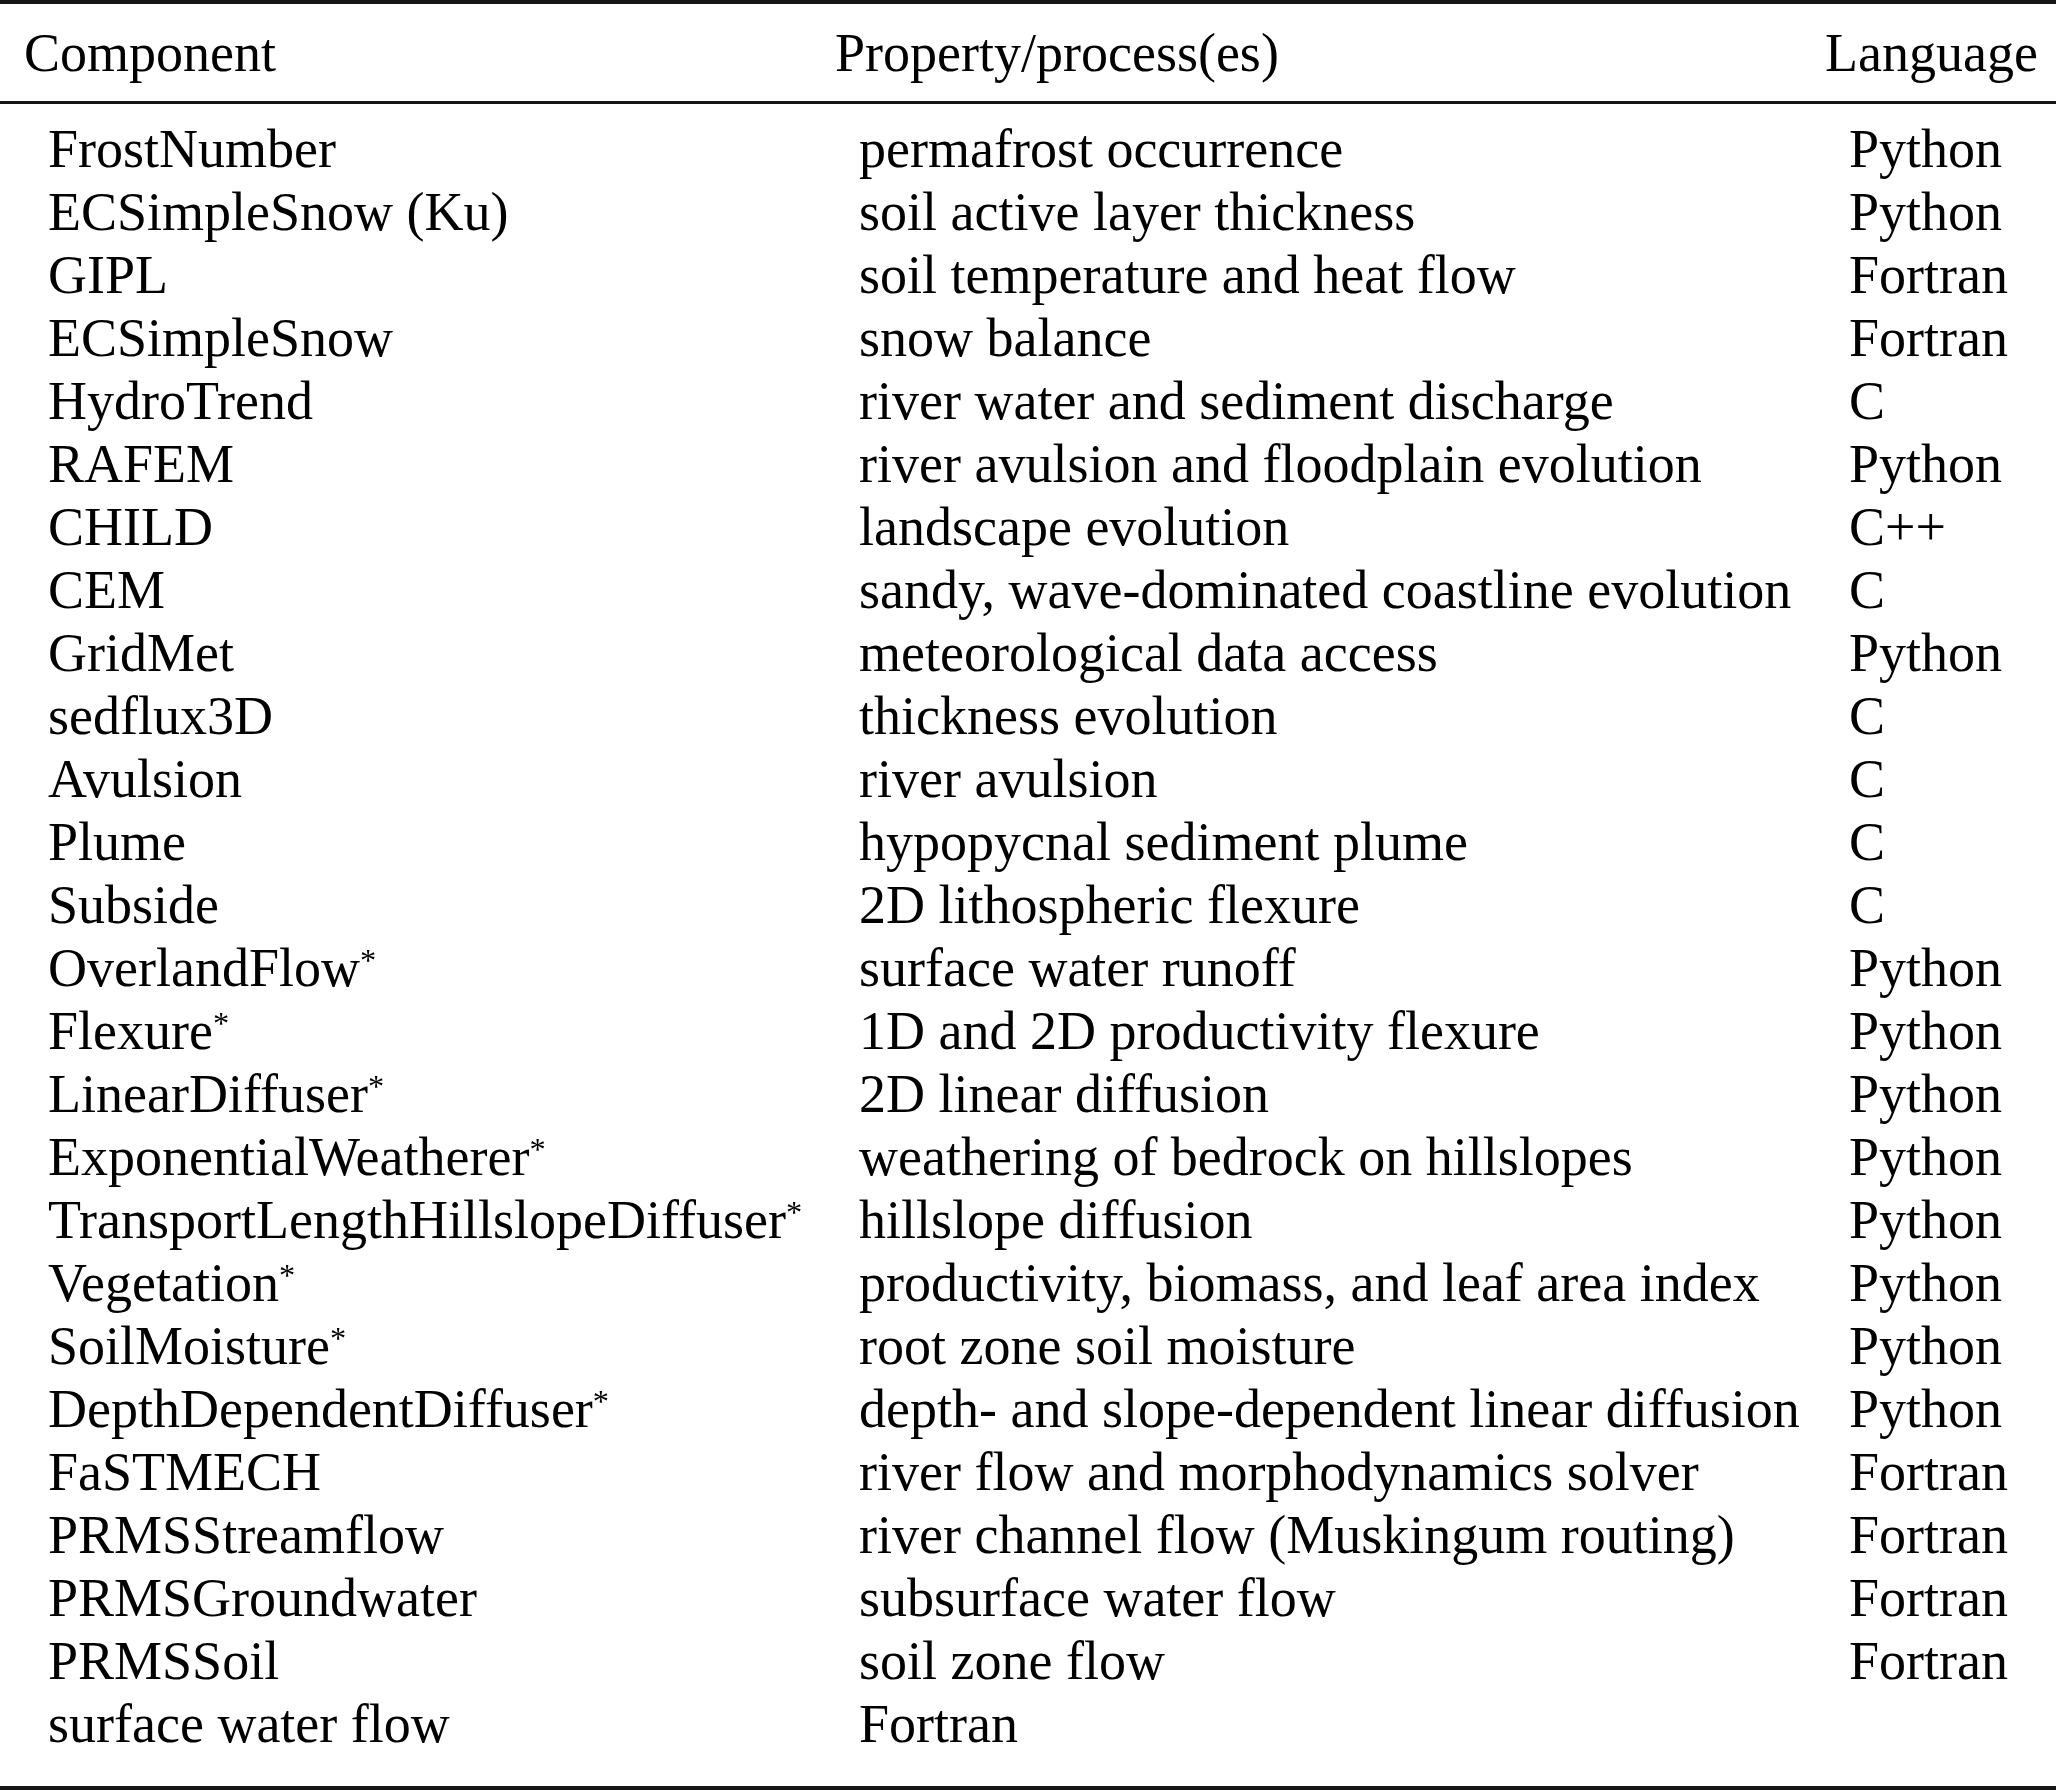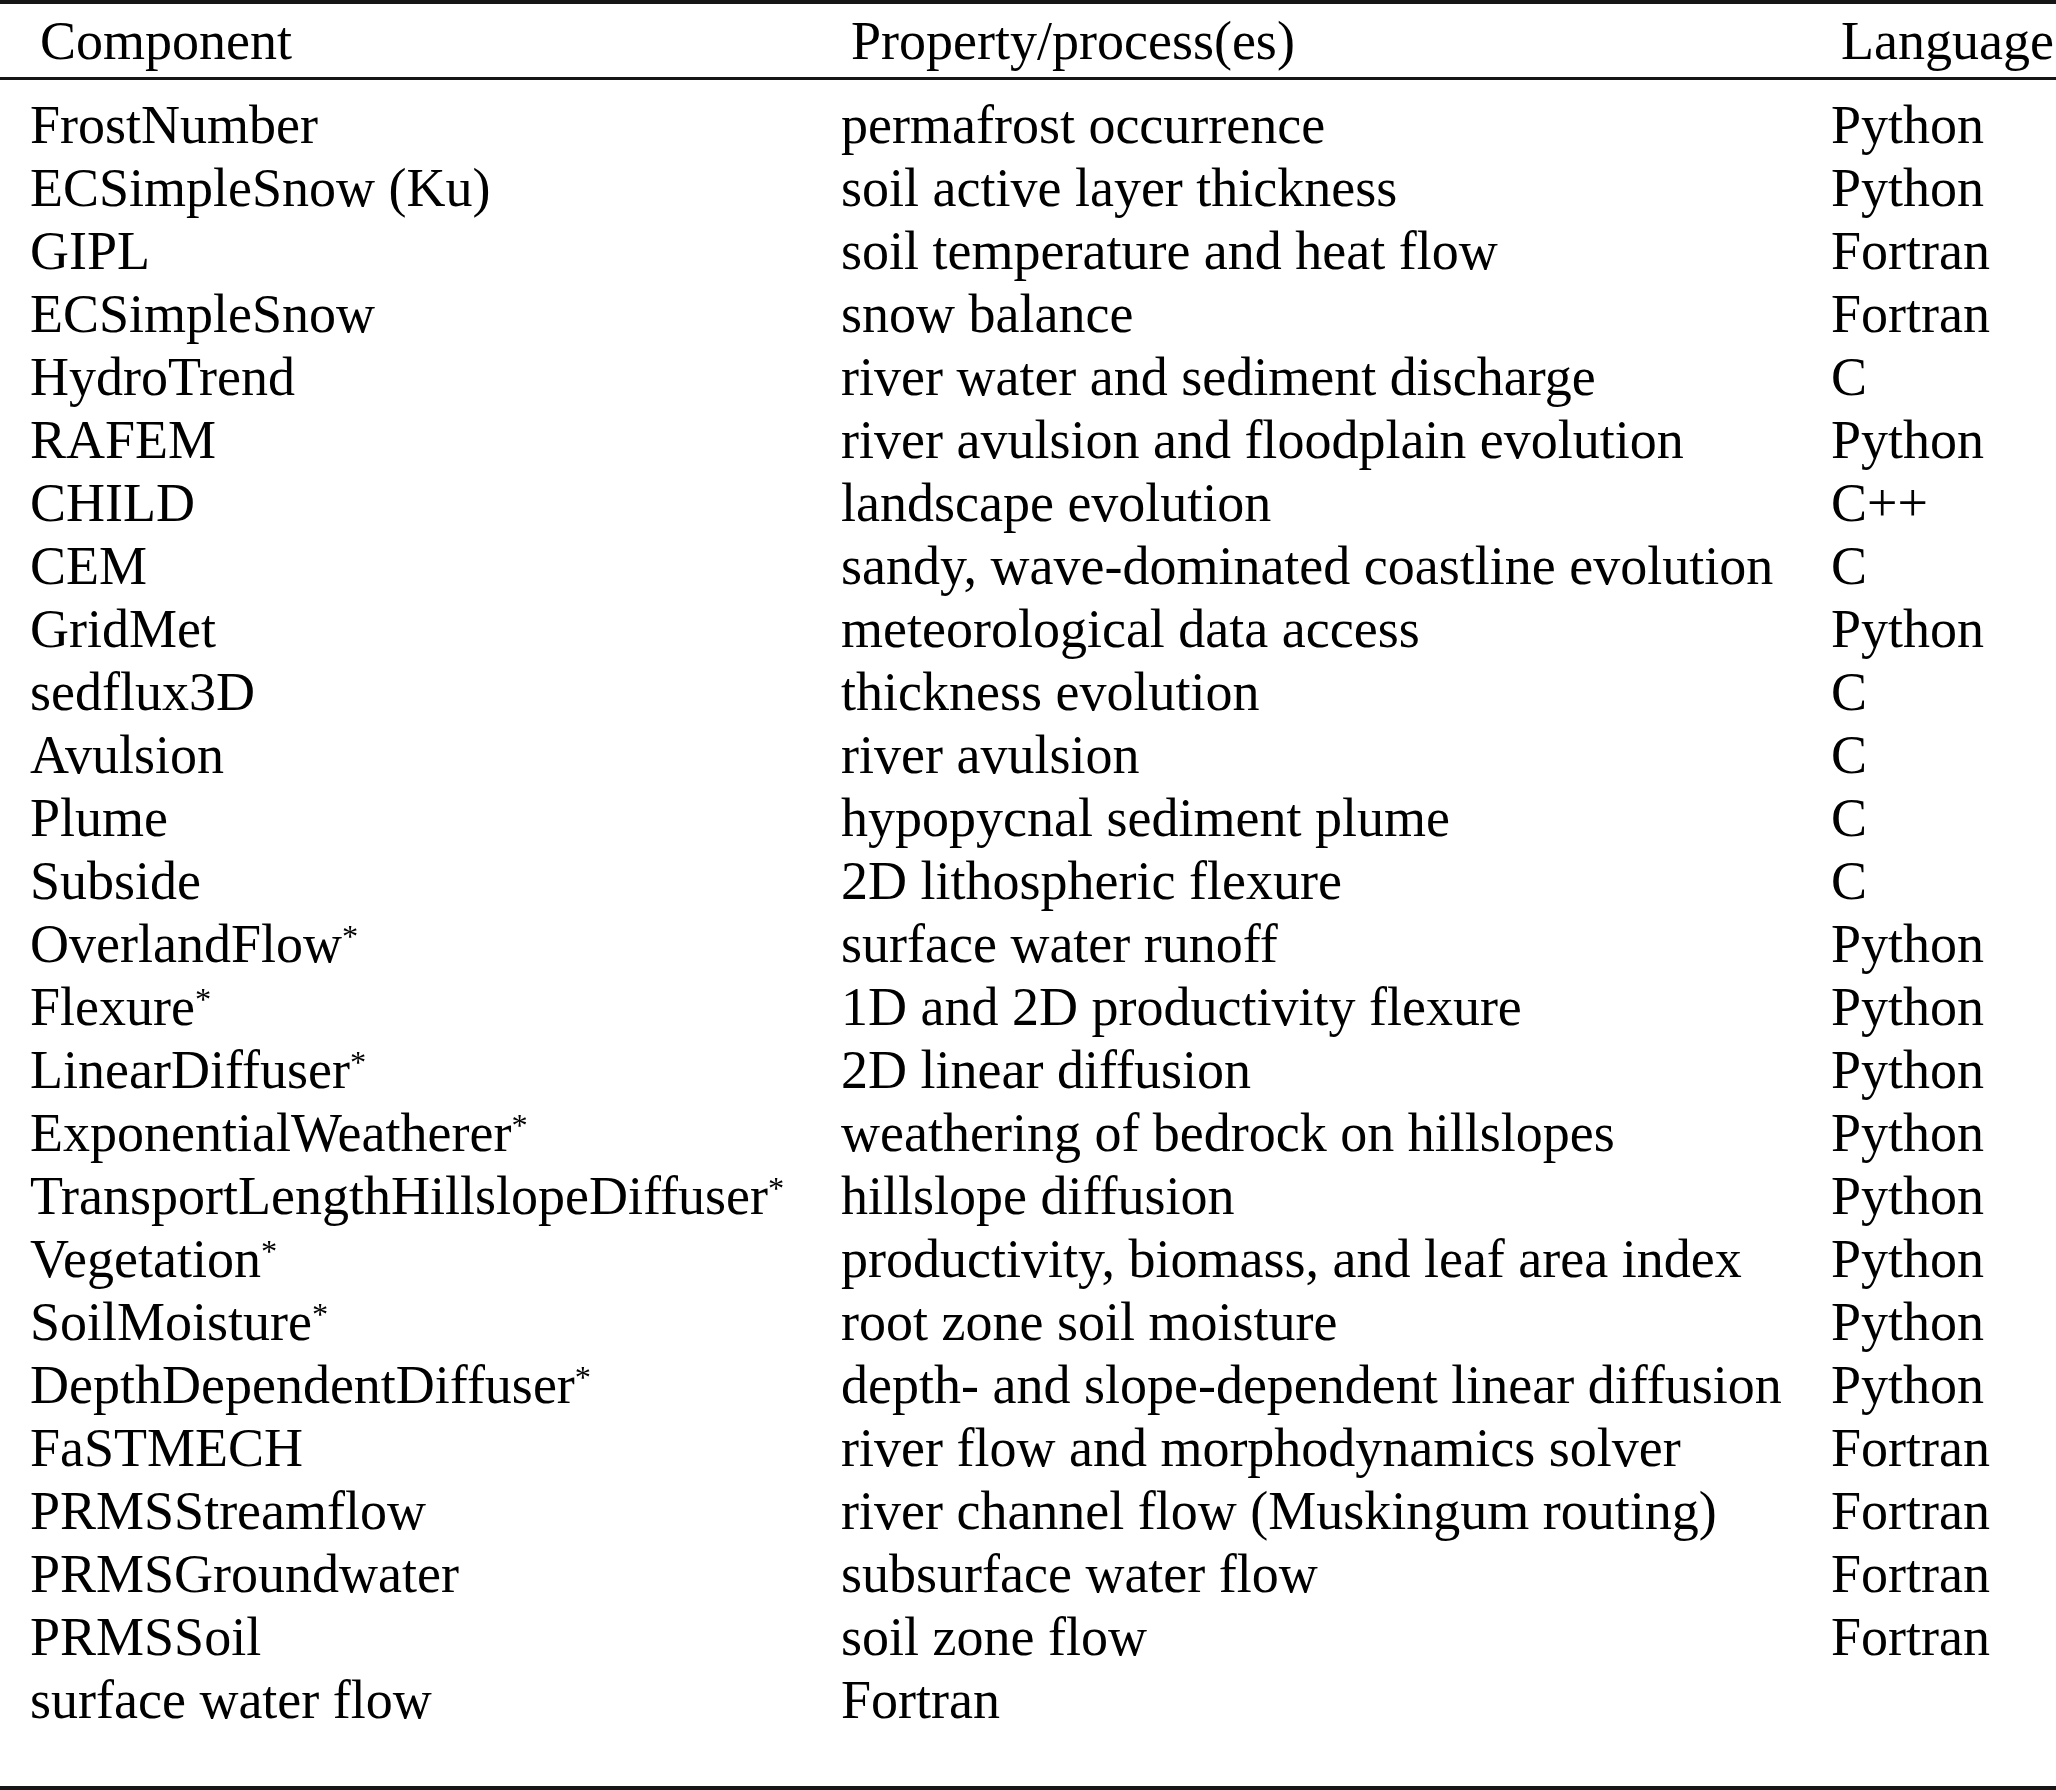--- a/index.html
+++ b/index.html
@@ -19,34 +19,34 @@
     width: 2057px;
     height: 1790px;
     border-top: 4px solid #161616;
     border-bottom: 4px solid #161616;
     background: #ffffff;
   }
   .thead {
     box-sizing: border-box;
     display: grid;
     grid-template-columns: 811px 990px 226px;
-    padding-left: 40px;
-    height: 76px;
+    padding-left: 24px;
+    height: 100px;
     align-items: center;
     border-bottom: 3px solid #161616;
   }
   .tbody {
     padding-top: 13px;
   }
   .trow {
     display: grid;
     grid-template-columns: 811px 990px 226px;
-    padding-left: 30px;
     height: 63px;
     align-items: center;
+    margin-left: 48px;
   }
   .cell {
     font-size: 54px;
     line-height: 1.0;
     white-space: nowrap;
     overflow: visible;
   }
   sup.marker {
     font-size: 60%;
     vertical-align: 0.45em;

